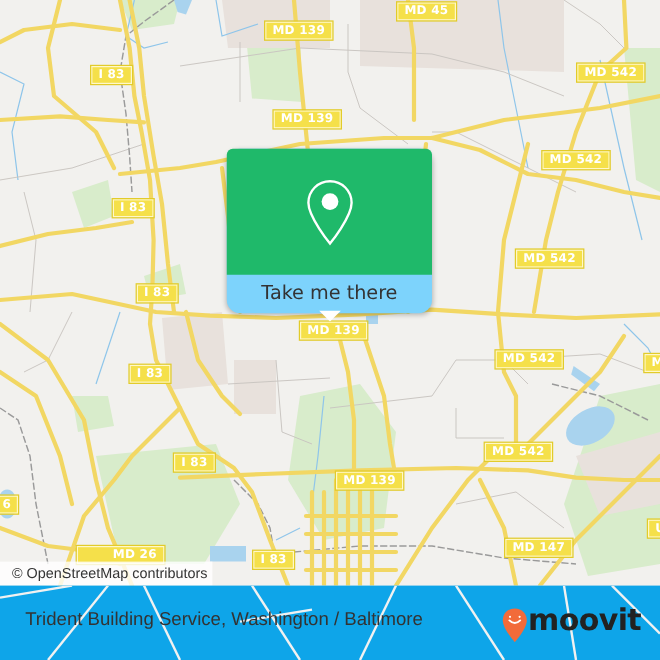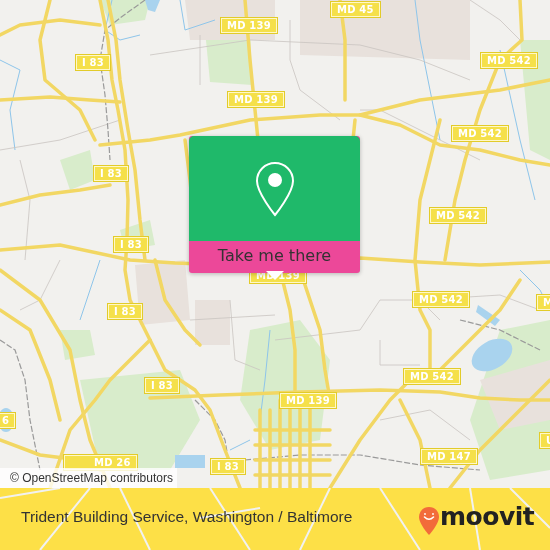--- a/index.html
+++ b/index.html
@@ -1,26 +1,26 @@
 <!DOCTYPE html>
 <html><head>
 <meta charset="utf-8">
 <style>
   html, body { margin:0; padding:0; }
   body { width:550px; height:550px; overflow:hidden; background:#ffffff; font-family:"DejaVu Sans", sans-serif; position:relative; }
   #map { position:absolute; left:0; top:0; width:550px; height:536px; background:#f2f1ee; overflow:hidden; }
   #map svg.base { position:absolute; left:0; top:0; }
   .shield { position:absolute; background:#f5e04a; border:1.5px solid #fff8c8; outline:1px solid #e2cb2a; color:#ffffff; font-weight:bold; font-size:10px; line-height:13px; padding:0 5px; white-space:nowrap; font-family:"DejaVu Sans", sans-serif; letter-spacing:0.2px; }
   #attribution { position:absolute; left:0; top:468px; height:20px; padding:0 4px 0 10px; background:rgba(255,255,255,0.8); color:#333; font-size:12px; line-height:20px; font-family:"Liberation Sans", sans-serif; }
-  #popup { position:absolute; left:189px; top:124px; width:171px; height:137px; background:#ec4899; border-radius:3px; box-shadow:0 1px 4px rgba(0,0,0,0.25);margin-top:12px; }
+  #popup { position:absolute; left:189px; top:124px; width:171px; height:137px; background:#7dd3fc; border-radius:11px; box-shadow:0 1px 4px rgba(0,0,0,0.25); }
   #popup .green { position:absolute; left:0; top:0; width:171px; height:105px; background:#1fb96a; border-radius:5px 5px 0 0; }
   #popup .pin { position:absolute; left:66px; top:25px; }
   #popup .btn { position:absolute; left:0; top:105px; width:171px; height:32px; text-align:center; line-height:30px; font-size:16px; color:#333; cursor:pointer; }
   #popup .tail { position:absolute; left:77px; top:135px; width:0; height:0; border-left:9px solid transparent; border-right:9px solid transparent; border-top:9px solid #fff; }
-  #footer { position:absolute; left:0; top:488px; width:550px; height:62px; background:#fde047; overflow:hidden; }
+  #footer { position:absolute; left:0; top:488px; width:550px; height:62px; background:#0ea5e9; overflow:hidden; }
   #footer svg.bgl { position:absolute; left:0; top:0; }
   #place-title { position:absolute; left:21px; top:20px; font-size:15.5px; color:#333; font-family:"Liberation Sans", sans-serif; }
   #moovit { position:absolute; left:418px; top:18px; height:30px; }
   #moovit .wm { position:absolute; left:22px; top:-4px; font-size:25px; font-weight:bold; color:#222; letter-spacing:-0.5px; font-family:"DejaVu Sans", sans-serif; }
 </style>
 </head>
 <body>
 
 <div id="map">
   <svg class="base" width="550" height="488" viewBox="0 0 550 488">

